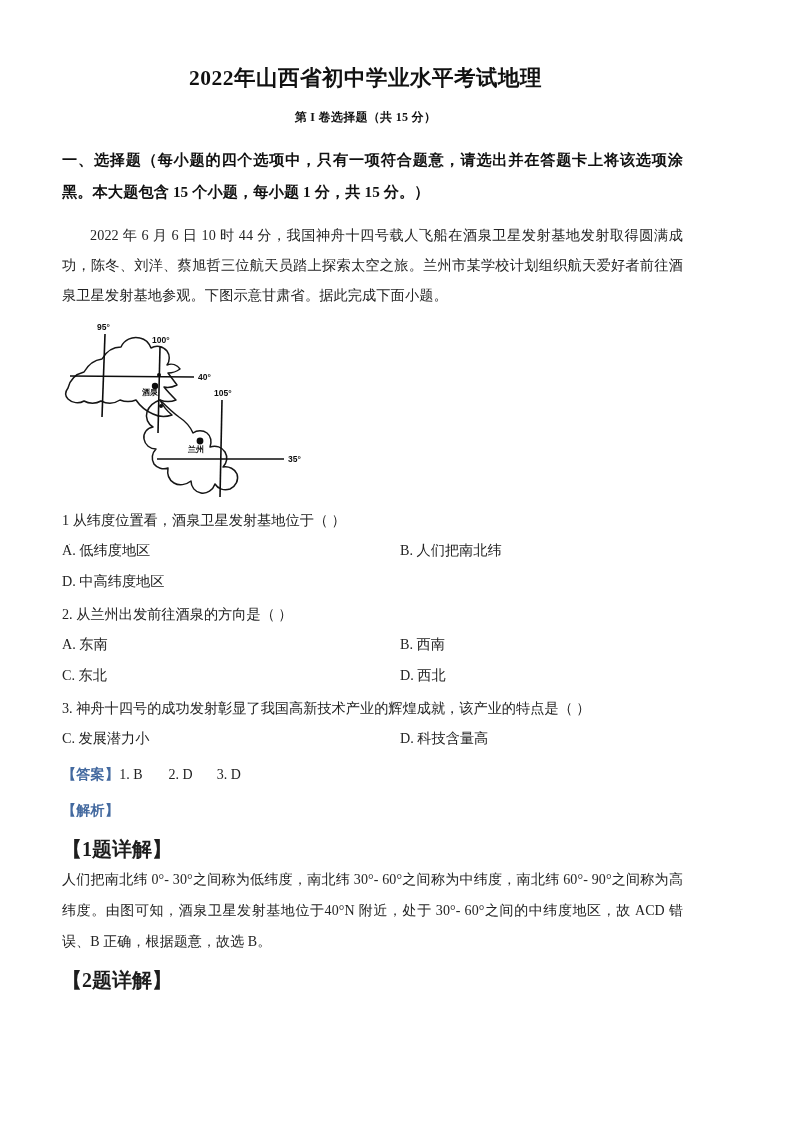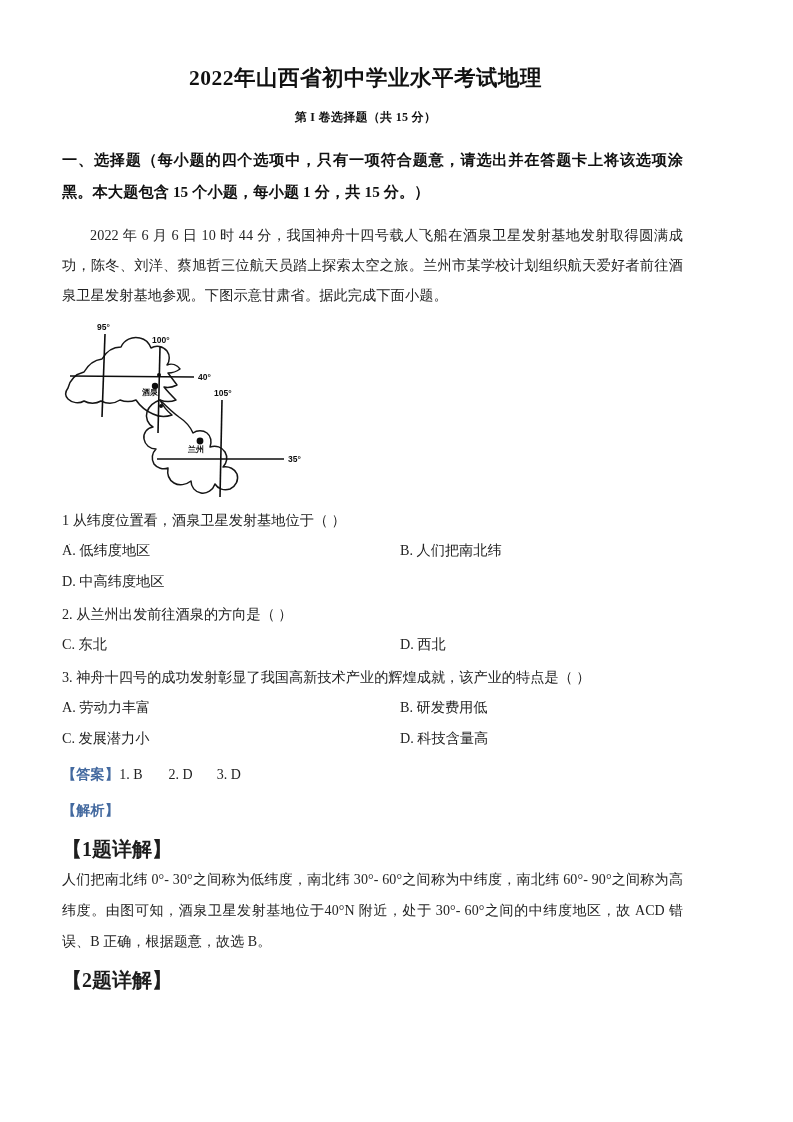--- a/index.html
+++ b/index.html
@@ -481,31 +481,31 @@
         <div class="opt-col second">B. 人们把南北纬</div>
       </div>
       <div class="opt-row">
         <div class="opt-col second">D. 中高纬度地区</div>
       </div>
     </div>
 
     <div class="q-block">
       <div class="q-text">2. 从兰州出发前往酒泉的方向是（    ）</div>
       <div class="opt-row">
+        <div class="opt-col">A. 东南</div>
+        <div class="opt-col second">B. 西南</div>
+      </div>
+      <div class="opt-row">
         <div class="opt-col">C. 东北</div>
         <div class="opt-col second">D. 西北</div>
       </div>
     </div>
 
     <div class="q-block">
       <div class="q-text">3. 神舟十四号的成功发射彰显了我国高新技术产业的辉煌成就，该产业的特点是（    ）</div>
-      <div class="opt-row">
-        <div class="opt-col">A. 劳动力丰富</div>
-        <div class="opt-col second">B. 研发费用低</div>
-      </div>
       <div class="opt-row">
         <div class="opt-col">C. 发展潜力小</div>
         <div class="opt-col second">D. 科技含量高</div>
       </div>
     </div>
 
     <div class="ans-line">
       <span class="tag-blue">【答案】</span><span>1. B</span><span class="ans-sp"></span><span>2. D</span><span class="ans-sp2"></span><span>3. D</span>
     </div>
 

